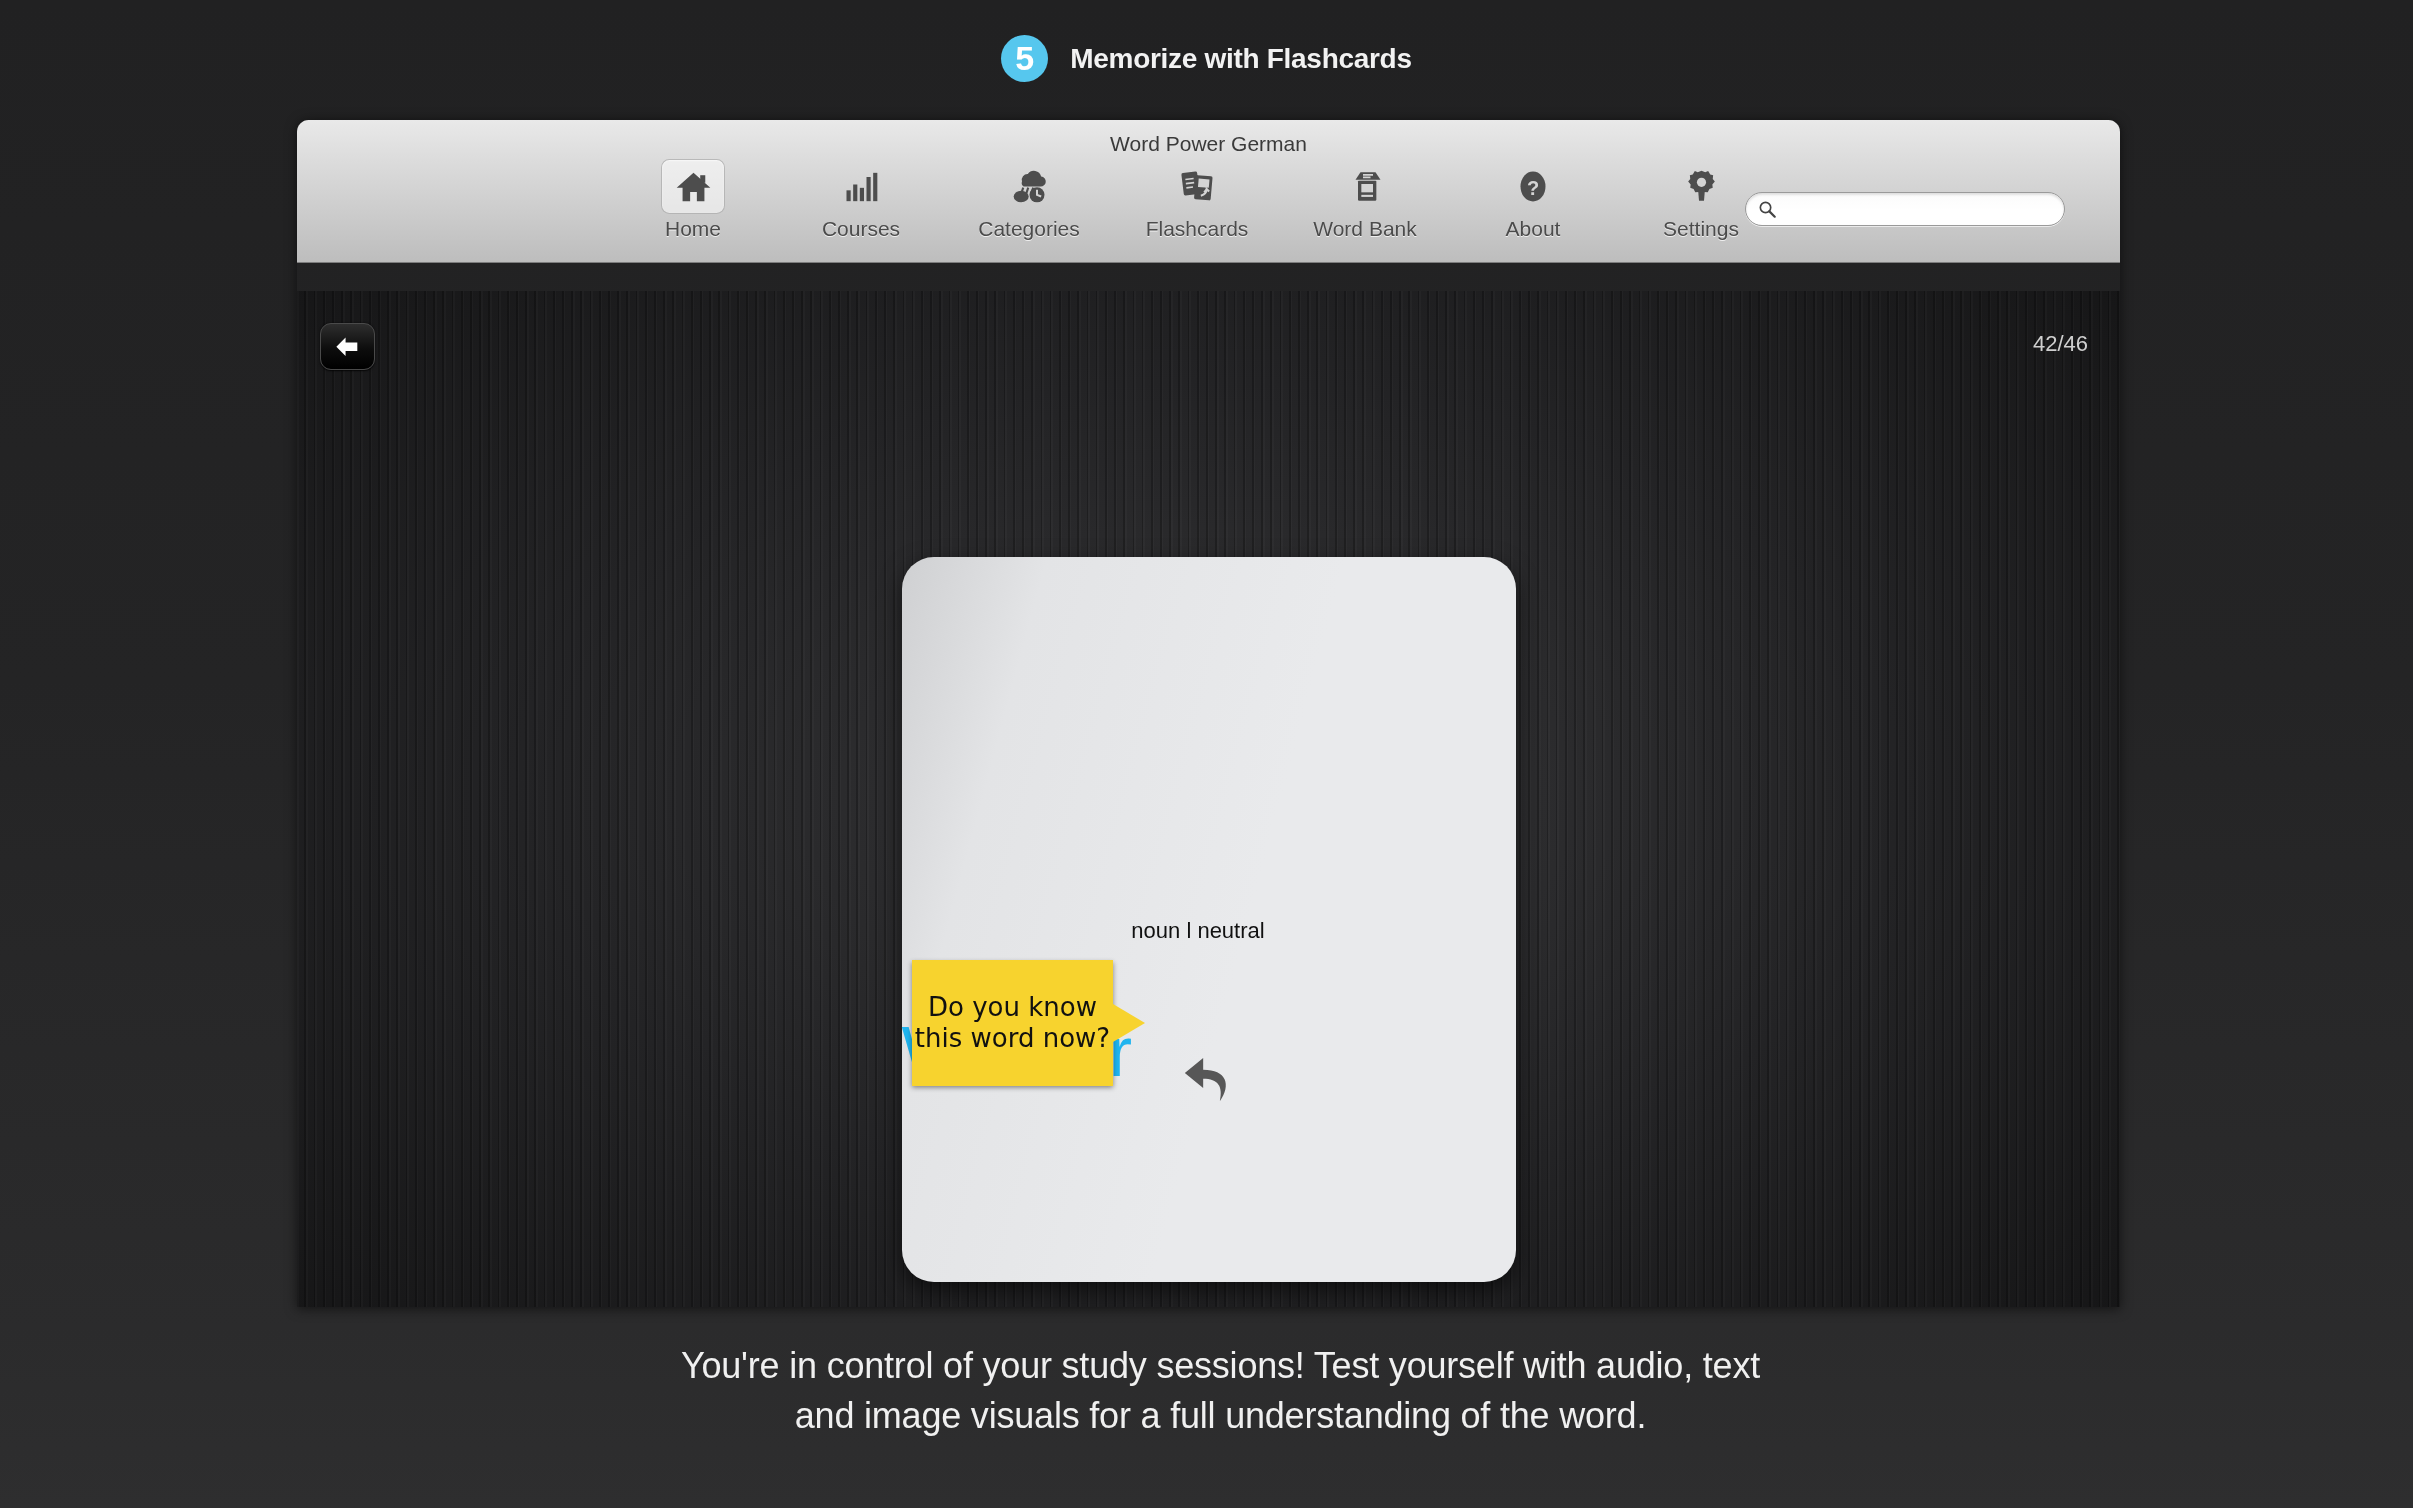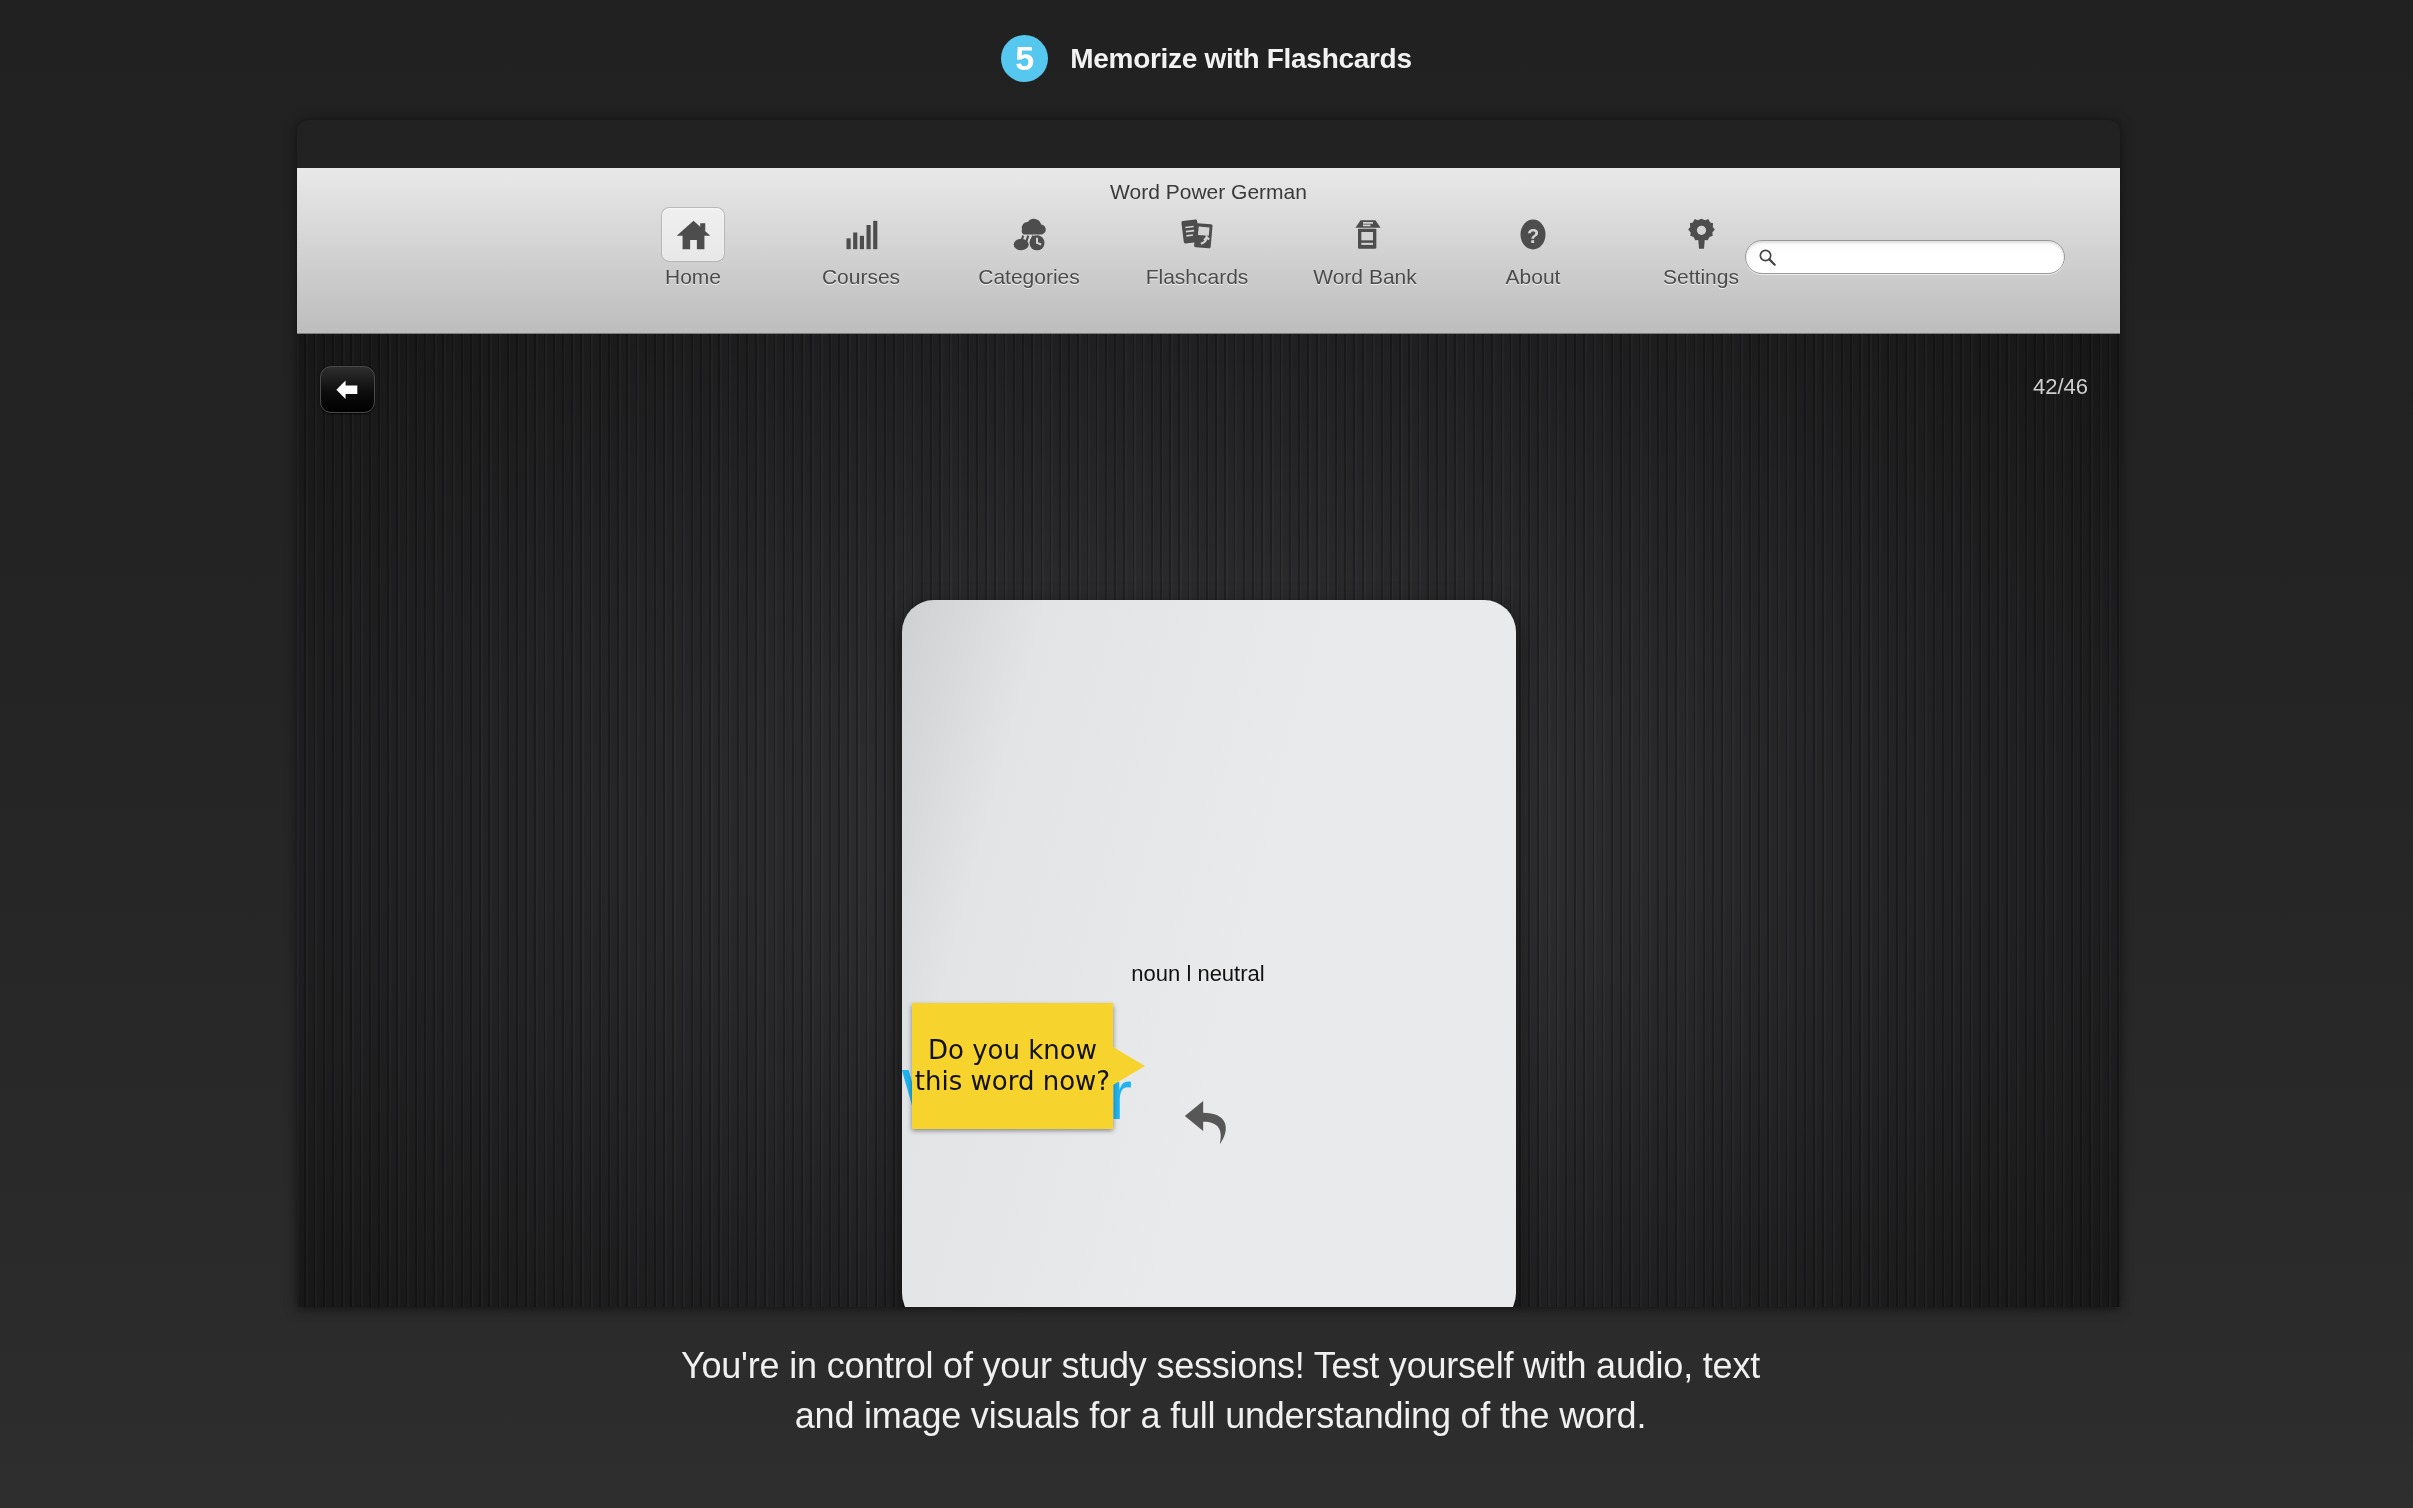--- a/index.html
+++ b/index.html
@@ -35,24 +35,23 @@
   .app-window {
     position: absolute; left: 297px; top: 120px;
     width: 1823px; height: 1187px;
     border-radius: 11.7px 11.7px 0 0;
     overflow: hidden;
     box-shadow: 0 1.7px 11.7px rgba(0,0,0,0.55);
   }
 
   
   .toolbar {
-    position: relative; height: 166px; width: 100%;
+    position: relative; height: 143px; width: 100%;
     background: linear-gradient(180deg, #e9e9e9 0%, #dcdcdc 28%, #cacaca 70%, #bdbdbd 100%);
     border-bottom: 0.8px solid #7d7d7d;
-    margin-top: 48px;
   }
   .win-title {
     position: absolute; top: 11.7px; left: 0; width: 100%;
     text-align: center; font-size: 21px; color: #3a3a3a;
   }
   .toolbar-items {
     position: absolute; top: 39px; left: 312px;
     display: flex; align-items: flex-start; gap: 0;
   }
   .tb-item {
@@ -94,20 +93,21 @@
 
   
   .content {
     position: relative; width: 100%; height: 1051px;
     background:
       repeating-linear-gradient(90deg,
         rgba(255,255,255,0.022) 0px, rgba(255,255,255,0.022) 1.7px,
         rgba(0,0,0,0.0) 1.7px, rgba(0,0,0,0.0) 7.5px,
         rgba(0,0,0,0.25) 7.5px, rgba(0,0,0,0.25) 9.2px),
       radial-gradient(ellipse 1257px 754px at 50% 48%, #343436 0%, #232325 55%, #161617 100%);
+    margin-top: 28px;
   }
 
   .back-button {
     position: absolute; left: 22.6px; top: 32px;
     width: 55px; height: 47px; border-radius: 11px;
     background: linear-gradient(180deg, #2e2e2e 0%, #0d0d0d 55%, #000000 100%);
     border: 0.8px solid #4a4a4a;
     display: flex; align-items: center; justify-content: center;
     box-shadow: 0 0.8px 1.7px rgba(0,0,0,0.8);
   }

